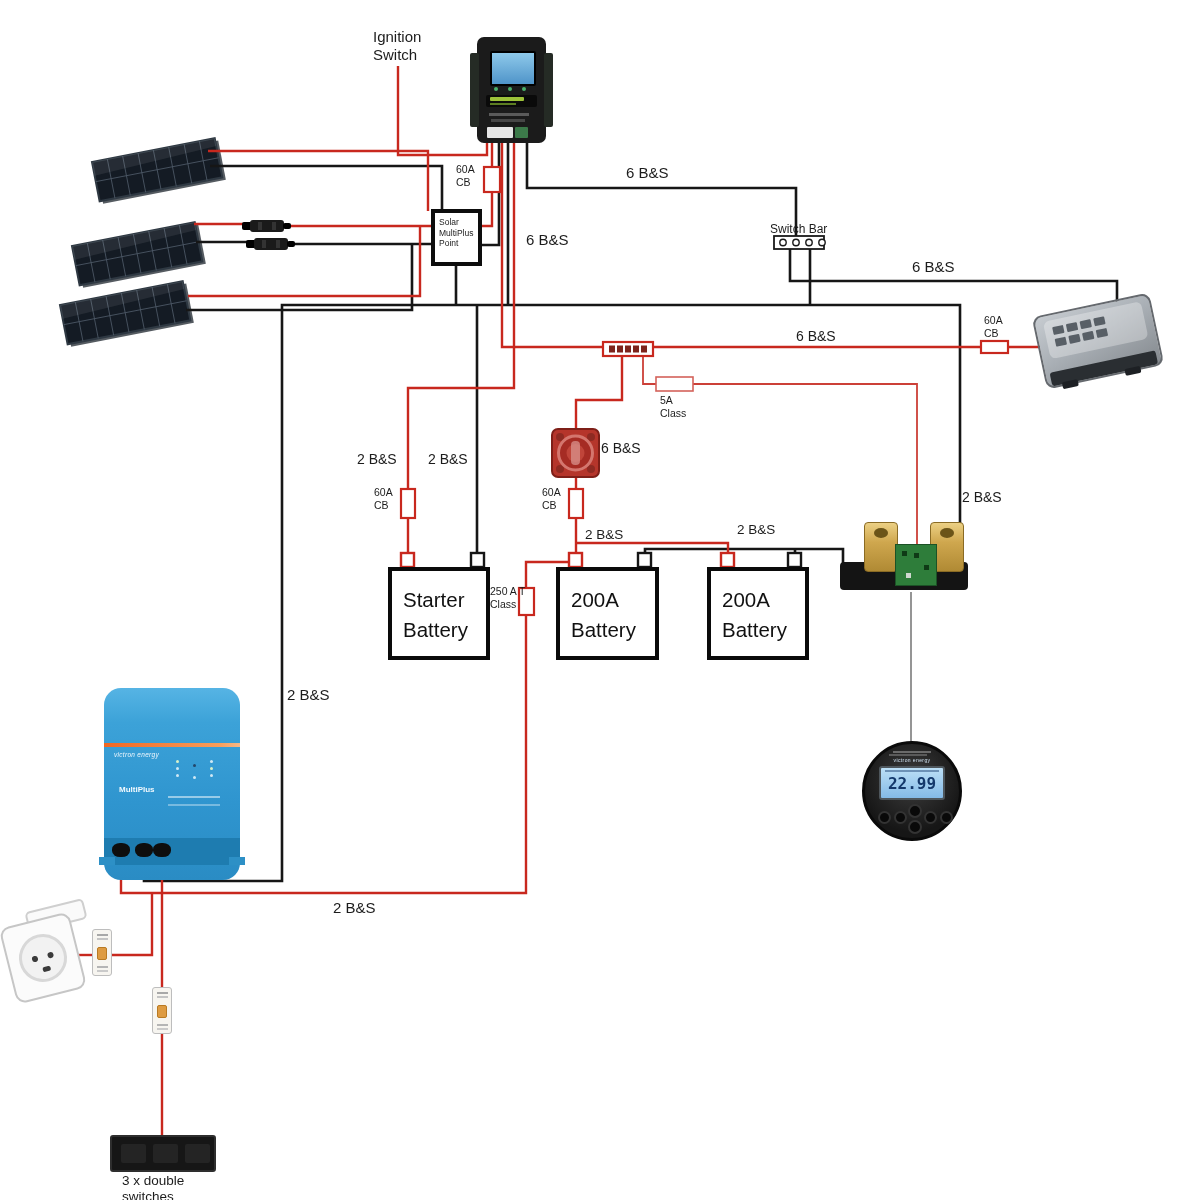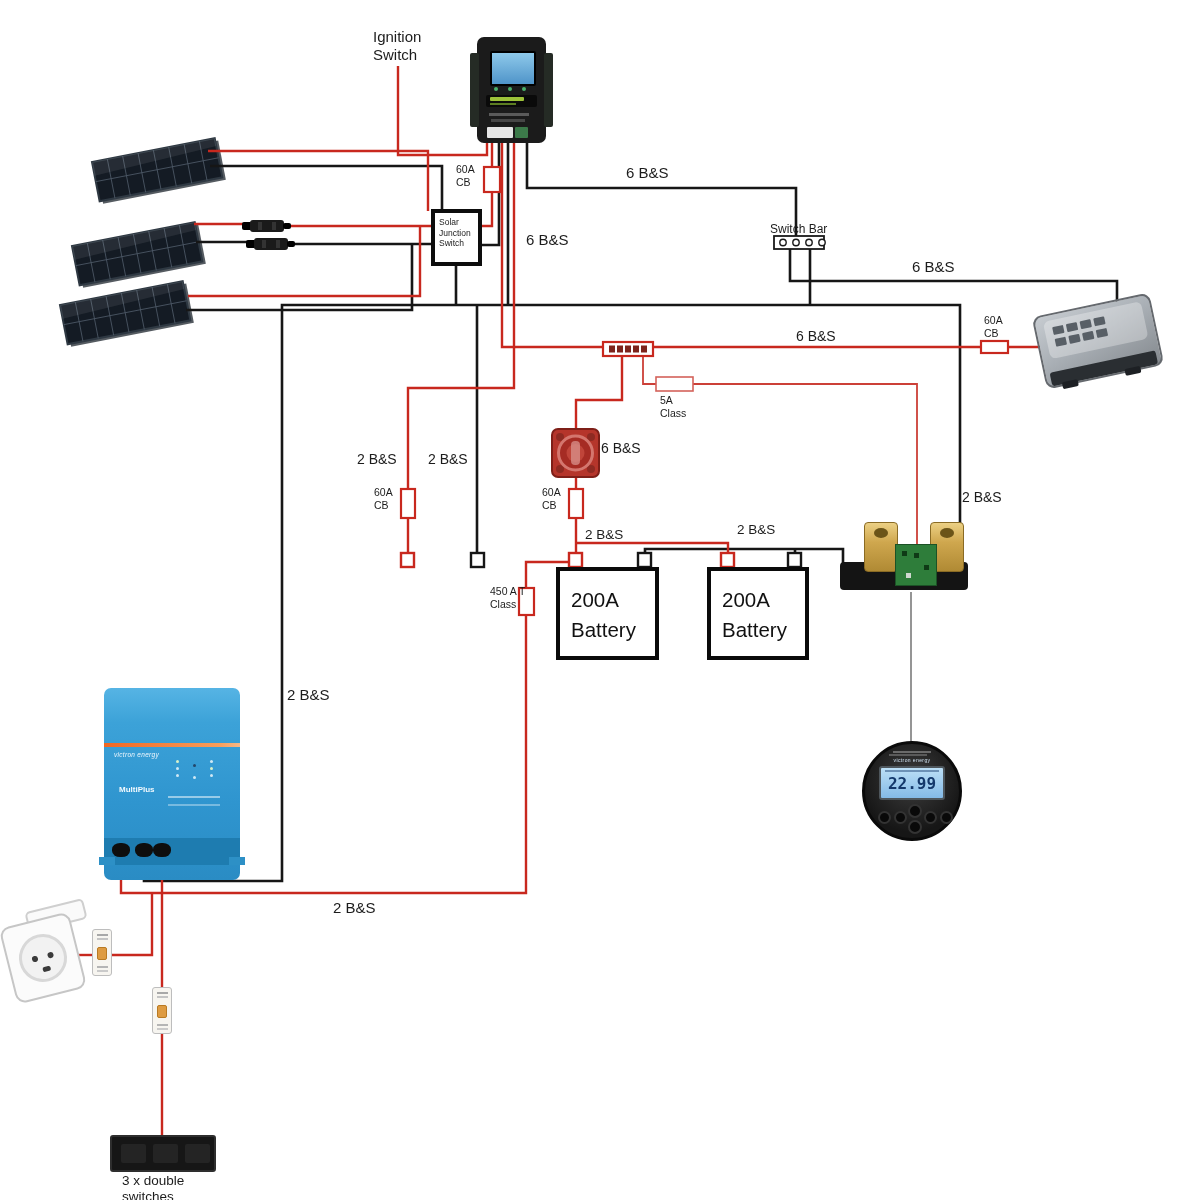--- a/index.html
+++ b/index.html
@@ -23,21 +23,21 @@
   .charger .btnrow{position:absolute;left:17px;top:50px;width:4px;height:4px;border-radius:50%;background:#49b06a;
         box-shadow:14px 0 0 #49b06a,28px 0 0 #49b06a;}
   .charger .band{position:absolute;left:9px;top:58px;width:51px;height:12px;background:#0a0a0a;border-radius:2px;}
   .charger .band i{position:absolute;left:4px;top:2px;width:34px;height:4px;background:#9dc23a;border-radius:1px;}
   .charger .band em{position:absolute;left:4px;top:8px;width:26px;height:2px;background:#5c7d22;}
   .charger .txt{position:absolute;left:12px;top:76px;width:40px;height:3px;background:#5a5a5a;}
   .charger .txt2{position:absolute;left:14px;top:82px;width:34px;height:3px;background:#474747;}
   .charger .tag{position:absolute;left:10px;top:90px;width:26px;height:11px;background:#e6e6e6;border-radius:1px;}
   .charger .tag2{position:absolute;left:38px;top:90px;width:13px;height:11px;background:#3c7a4a;border-radius:1px;}
   
-  .inverter{position:absolute;left:104px;top:688px;width:136px;height:192px;border-radius:7px;
+  .inverter{position:absolute;left:104px;top:688px;width:136px;height:192px;border-radius:17px;
         background:linear-gradient(180deg,#56b4e4 0%,#3ca2d8 18%,#2f95cf 60%,#2a8cc4 100%);}
   .inverter .stripe{position:absolute;left:0;top:55px;width:100%;height:4px;
         background:linear-gradient(90deg,#ef6723,#f99e5a 85%,#f7b887);}
   .inverter .vbrand{position:absolute;left:10px;top:63px;font-size:6.5px;color:#eef7fd;font-style:italic;letter-spacing:.3px;}
   .inverter .model{position:absolute;left:15px;top:97px;font-size:8px;font-weight:bold;color:#f2f9fe;}
   .inverter .leds{position:absolute;left:72px;top:72px;width:3px;height:3px;border-radius:50%;background:#d8f0c8;
         box-shadow:0 7px 0 #cfe8f5,0 14px 0 #cfe8f5,34px 0 0 #cfe8f5,34px 7px 0 #d8f0c8,34px 14px 0 #cfe8f5,17px 4px 0 #23476b,17px 16px 0 #cfe8f5;}
   .inverter .panelline{position:absolute;left:64px;top:108px;width:52px;height:2px;background:rgba(255,255,255,.5);
         box-shadow:0 8px 0 rgba(255,255,255,.35);}
   .inverter .bottom{position:absolute;left:0;top:150px;width:100%;height:27px;background:#1e7cb0;border-radius:0 0 6px 6px;}
@@ -224,47 +224,48 @@
   <div class="lbl" style="left:526px;top:231px;width:50px;">6 B&amp;S</div>
   <div class="lbl" style="left:912px;top:258px;width:50px;">6 B&amp;S</div>
   <div class="lbl" style="left:796px;top:328px;width:50px;font-size:14px;">6 B&amp;S</div>
   <div class="lbl" style="left:601px;top:440px;width:50px;font-size:14px;">6 B&amp;S</div>
   <div class="lbl" style="left:770px;top:222px;width:60px;font-size:12px;">Switch Bar</div>
   <div class="lbl small" style="left:456px;top:163px;width:28px;">60A CB</div>
   <div class="lbl small" style="left:984px;top:314px;width:28px;">60A CB</div>
   <div class="lbl small" style="left:374px;top:486px;width:28px;">60A CB</div>
   <div class="lbl small" style="left:542px;top:486px;width:28px;">60A CB</div>
   <div class="lbl small" style="left:660px;top:394px;width:30px;">5A Class</div>
-  <div class="lbl small" style="left:490px;top:585px;width:40px;">450 A T Class</div>
+  <div class="lbl small" style="left:490px;top:585px;width:40px;">250 A T Class</div>
   <div class="lbl" style="left:357px;top:451px;width:50px;font-size:14px;">2 B&amp;S</div>
   <div class="lbl" style="left:428px;top:451px;width:50px;font-size:14px;">2 B&amp;S</div>
   <div class="lbl mid" style="left:585px;top:527px;width:50px;">2 B&amp;S</div>
   <div class="lbl mid" style="left:737px;top:522px;width:50px;">2 B&amp;S</div>
   <div class="lbl" style="left:962px;top:489px;width:50px;font-size:14px;">2 B&amp;S</div>
   <div class="lbl" style="left:287px;top:686px;width:50px;">2 B&amp;S</div>
   <div class="lbl" style="left:333px;top:899px;width:50px;">2 B&amp;S</div>
   <div class="lbl" style="left:122px;top:1173px;width:82px;font-size:13.5px;">3 x double switches</div>
 
-  <div class="sjp">Solar Junction Switch</div>
+  <div class="sjp">Solar MultiPlus Point</div>
 
   <div class="charger">
     <div class="flange" style="left:-7px;"></div>
     <div class="flange" style="right:-7px;"></div>
     <div class="screen"></div>
     <div class="btnrow"></div>
     <div class="band">
         <i></i>
         <em></em>
       </div>
     <div class="txt"></div>
     <div class="txt2"></div>
     <div class="tag"></div>
     <div class="tag2"></div>
   </div>
 
+  <div class="battery" style="left:388px;top:567px;">Starter Battery</div>
   <div class="battery" style="left:556px;top:567px;width:103px;">200A Battery</div>
   <div class="battery" style="left:707px;top:567px;">200A Battery</div>
 
   <div class="shunt">
     <div class="base"></div>
     <div class="term" style="left:26px;">
         <i></i>
       </div>
     <div class="term" style="left:92px;">
         <i></i>

